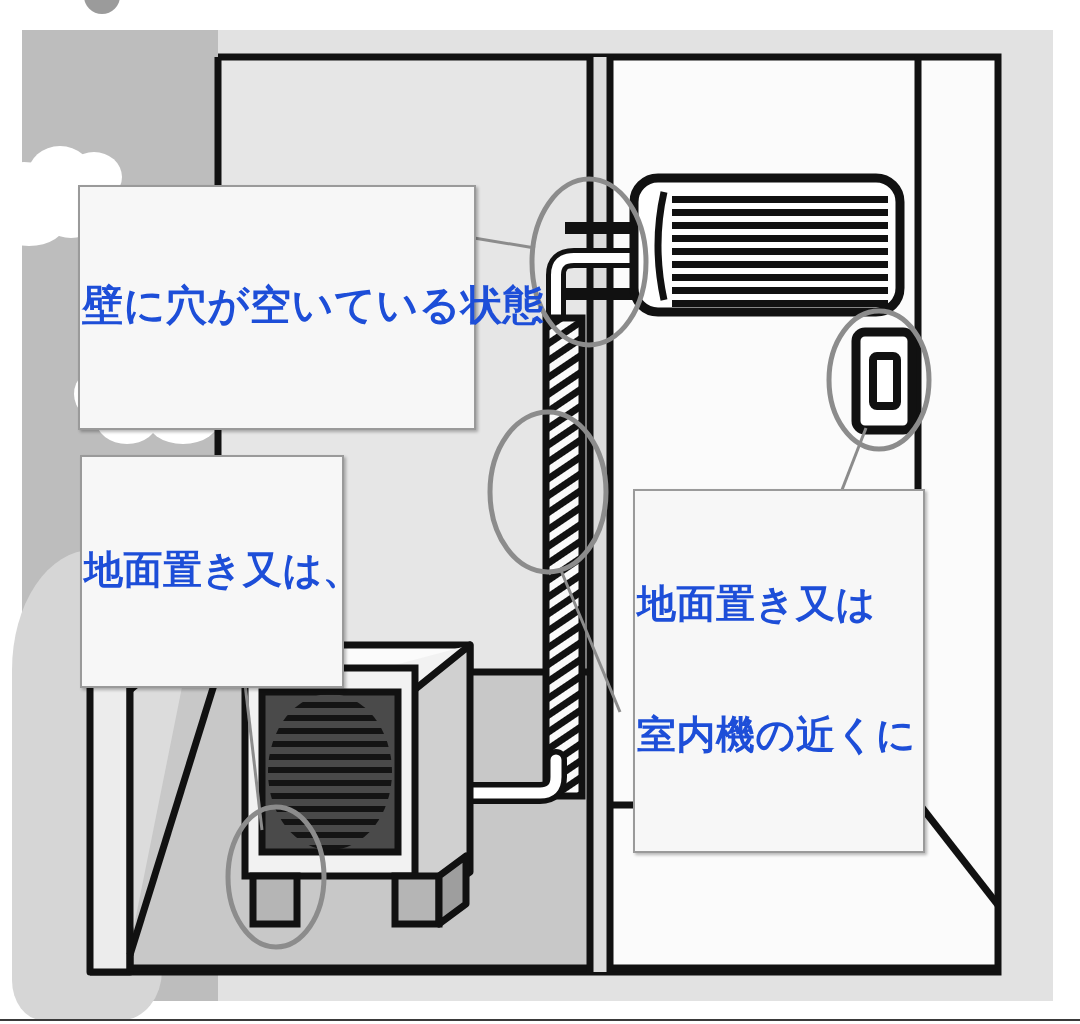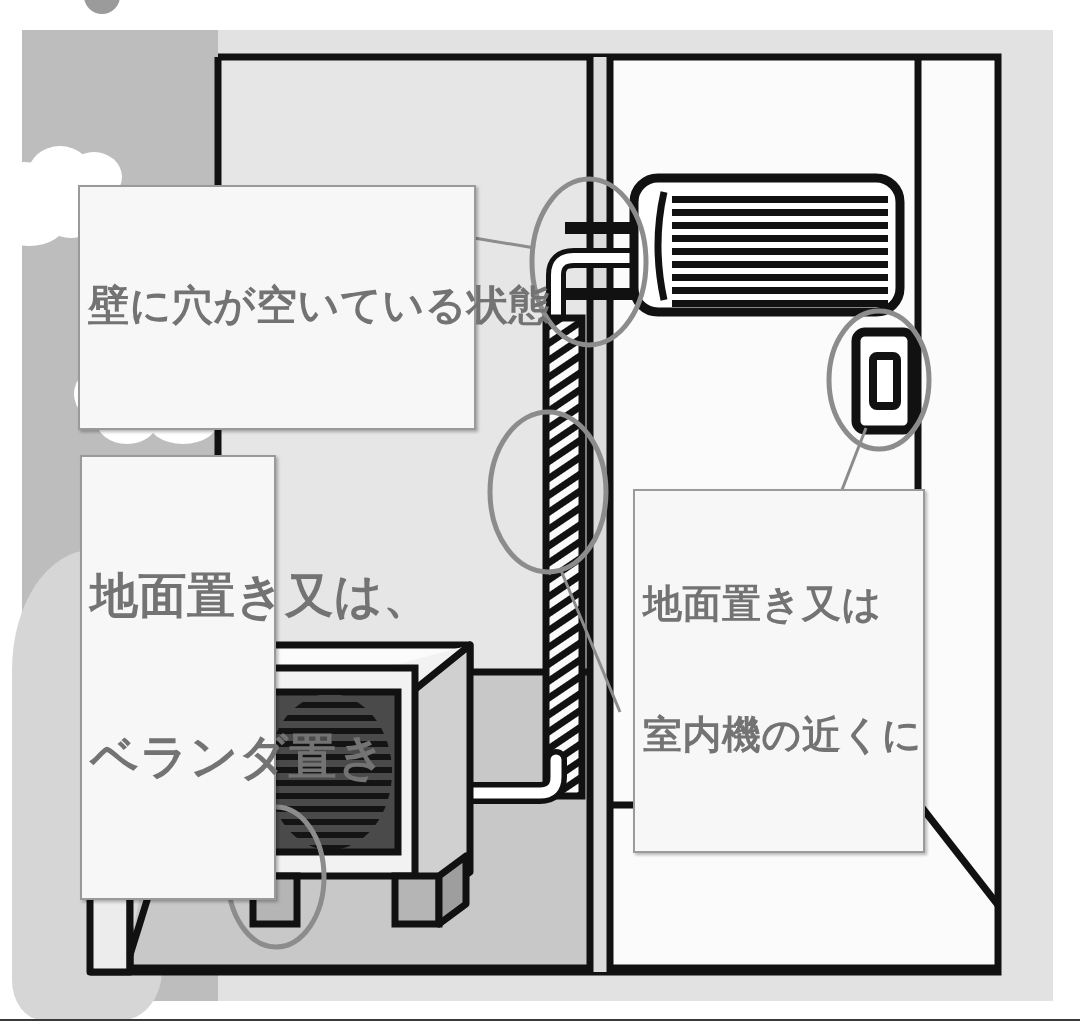--- a/index.html
+++ b/index.html
@@ -67,40 +67,40 @@
     top: 0;
     width: 1080px;
     height: 1024px;
   }
   
   .callout {
     position: absolute;
     background: #f7f7f7;
     border: 2px solid #9a9a9a;
     box-shadow: 2px 2px 3px rgba(0,0,0,0.28);
-    padding: 4px 10px 7px 8px;
+    padding: 4px 10px 7px 2px;
     box-sizing: border-box;
-    color: #737373;
+    color: #1d4ed8;
     font-weight: bold;
     line-height: 1.12;
     letter-spacing: 0.5px;
     white-space: pre;
     font-family: "DejaVu Sans", "Liberation Sans", sans-serif;
   }
   #callout-hole {
     left: 78px;
     top: 185px;
     width: 398px;
     font-size: 41px;
   }
   #callout-ground {
     left: 80px;
     top: 455px;
-    width: 196px;
-    font-size: 48px;
+    width: 264px;
+    font-size: 39px;
   }
   #callout-outlet {
     left: 633px;
     top: 489px;
     width: 292px;
     font-size: 39px;
   }
   .callout-line {
     display: block;
   }
@@ -279,21 +279,20 @@
 
     </g>
   </svg>
 
   <div class="callout" id="callout-hole">
     <span class="callout-line">壁に穴が空いている状態</span>
   </div>
 
   <div class="callout" id="callout-ground">
     <span class="callout-line">地面置き又は、</span>
-    <span class="callout-line">ベランダ置き</span>
   </div>
 
   <div class="callout" id="callout-outlet">
     <span class="callout-line">地面置き又は</span>
     <span class="callout-line">室内機の近くに</span>
   </div>
 
   <div id="bottom-rule"></div>
 
 </div>

